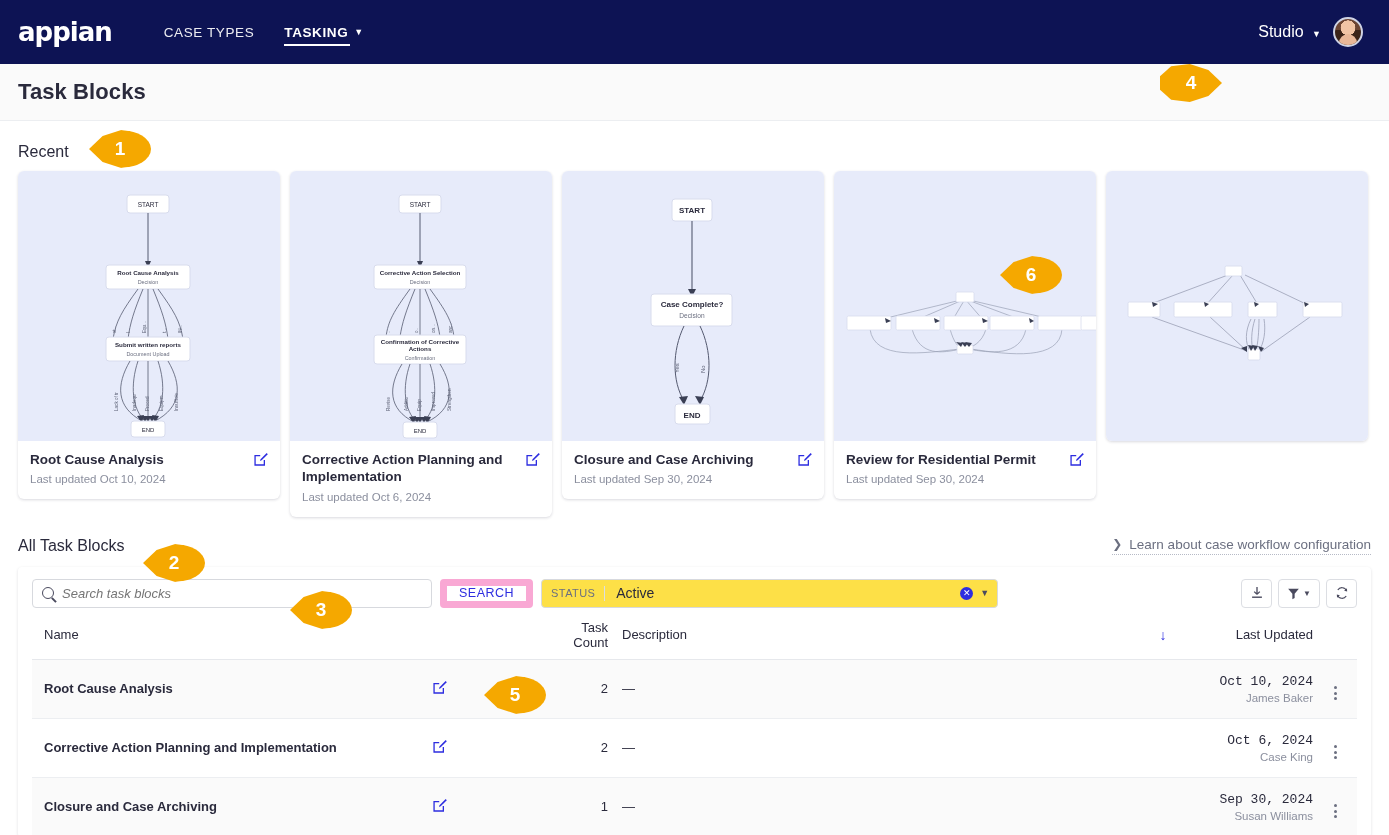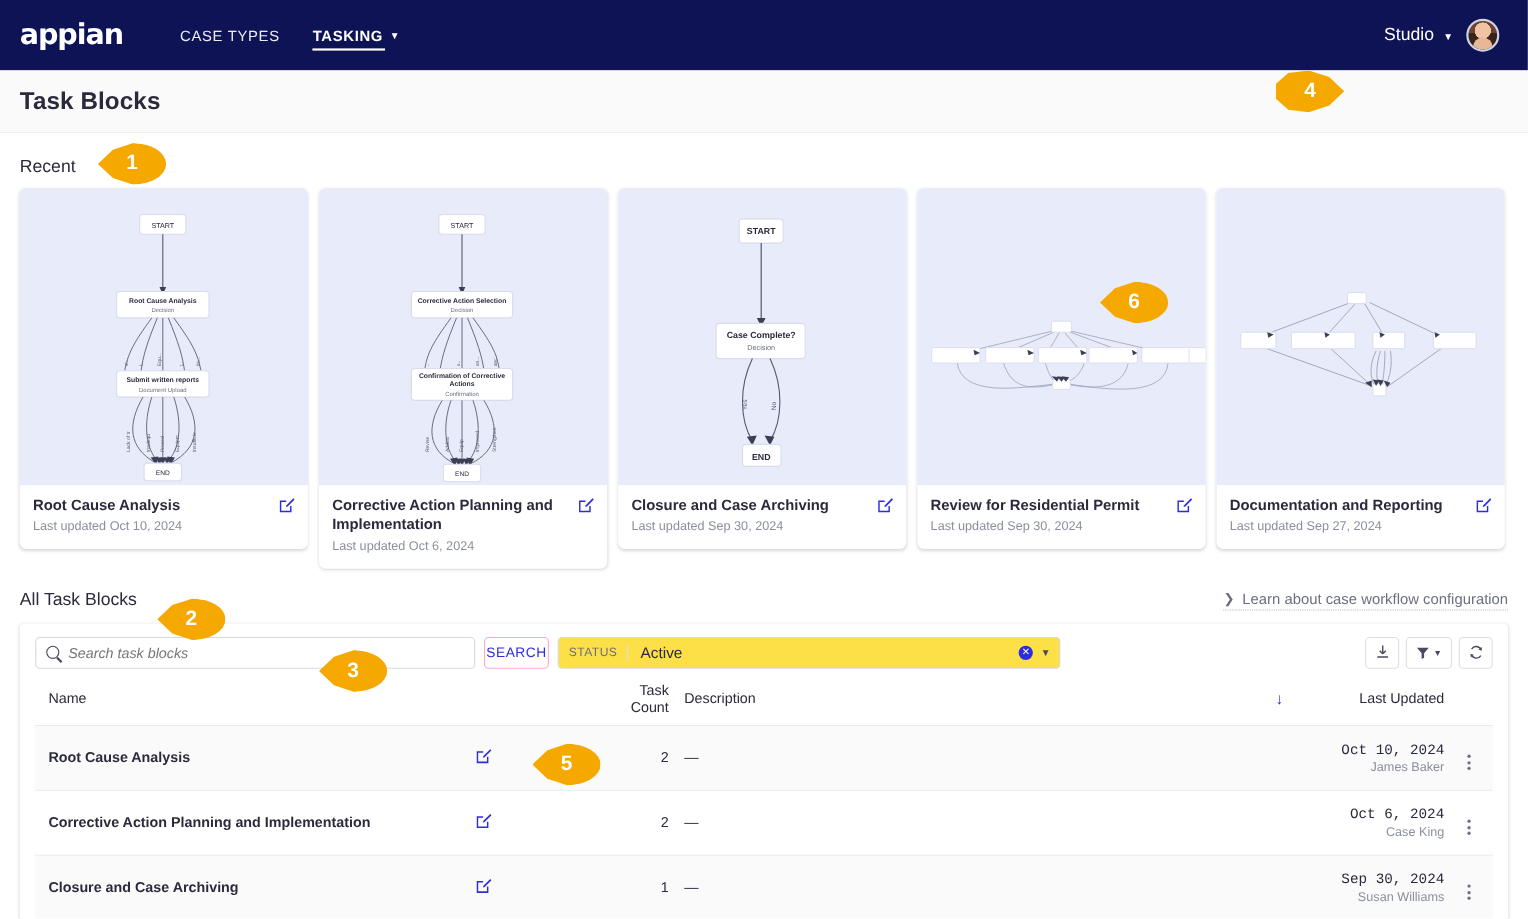--- a/index.html
+++ b/index.html
@@ -129,22 +129,22 @@
   .search-input {
     border: none; outline: none; font-size: 13px; flex: 1;
     font-style: italic; color: #9a9eac;
     font-family: "Liberation Sans", sans-serif; background: transparent;
   }
   .mag { width:12px; height:12px; border:1.6px solid #4a4a5e; border-radius:50%;
          position:relative; margin-right:8px; flex:none; }
   .mag:after { content:""; position:absolute; right:-4px; bottom:-3px;
                width:6px; height:1.8px; background:#4a4a5e; transform:rotate(45deg); }
   .btn-search {
-    height: 29px; border: 1px solid #f9a8d4; border-radius: 4px; background: #fff;
-    color: #2d2de0; font-size: 12.5px; letter-spacing: .5px; padding: 0 1px;
+    height: 29px; border: 7px solid #f9a8d4; border-radius: 4px; background: #fff;
+    color: #2d2de0; font-size: 12.5px; letter-spacing: .5px; padding: 0 12px;
     cursor: pointer; font-family:"Liberation Sans", sans-serif;
   }
   .status-wrap {
     flex: 0 0 457px; height: 29px; border: 1px solid #d7d9de; border-radius: 4px;
     display: flex; align-items: center; background: #fde047; padding: 0 8px 0 0;
   }
   .status-label {
     font-size: 11px; color: #6b6f80; letter-spacing: .4px;
     padding: 0 9px; border-right: 1px solid #dcdee3; line-height: 15px;
   }
@@ -476,30 +476,20 @@
           <polygon points="52,133 46,131 47,136"></polygon>
             <polygon points="103,133 98,131 99,136"></polygon>
           <polygon points="153,133 148,131 149,136"></polygon>
             <polygon points="203,133 198,131 199,136"></polygon>
           <polygon points="141,181 135,177 141,175"></polygon>
             <polygon points="145,180 142,174 148,175"></polygon>
           <polygon points="149,180 146,174 152,175"></polygon>
             <polygon points="155,181 152,175 158,177"></polygon>
         </g>
       </svg>
-    </div>
-    <div class="card-body">
-      <div class="card-title-row">
-        <div class="card-title">Documentation and Reporting</div>
-        <svg class="edit-icon" width="15" height="15" viewBox="0 0 16 16">
-          <path d="M1.5 3.2h6.2v1.4H2.9v8.5h8.5V8.5h1.4v6.2H1.5z" fill="#2d2de0"></path>
-          <path d="M14.6 1.1l1.2 1.2-6.6 6.6-1.8.6.6-1.8z" fill="#2d2de0"></path>
-        </svg>
-      </div>
-      <div class="card-date">Last updated Sep 27, 2024</div>
     </div>
   </div>
 
 </div>
 
 <div class="allblocks-row">
   <div class="section-label">All Task Blocks</div>
   <div class="learn-link">
     <span class="learn-chev">❯</span>
     <span>Learn about case workflow configuration</span>

